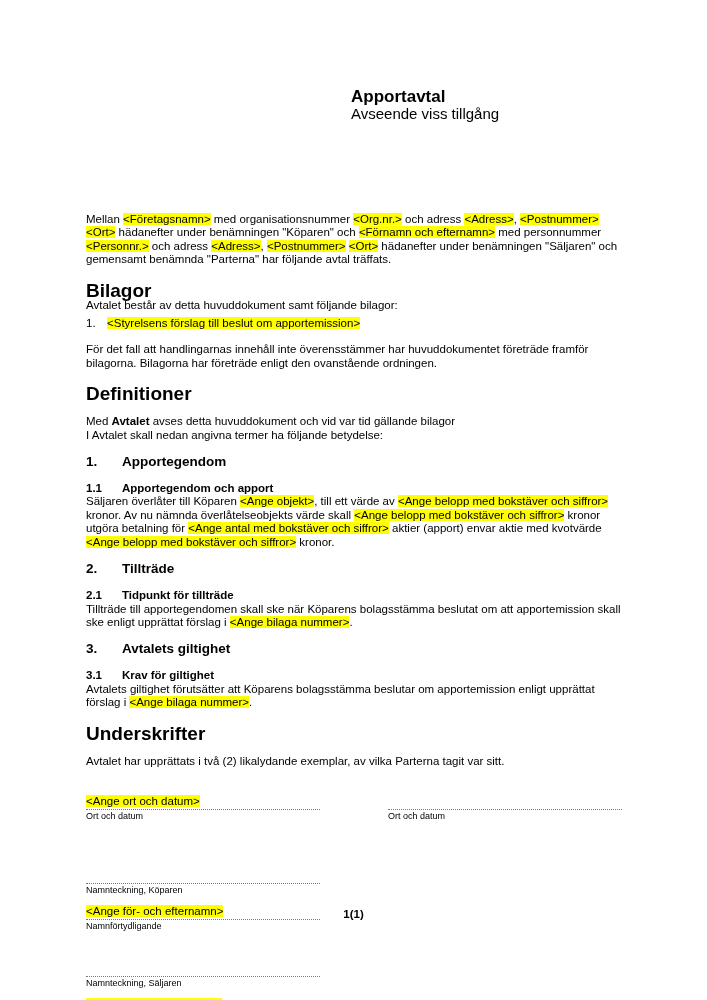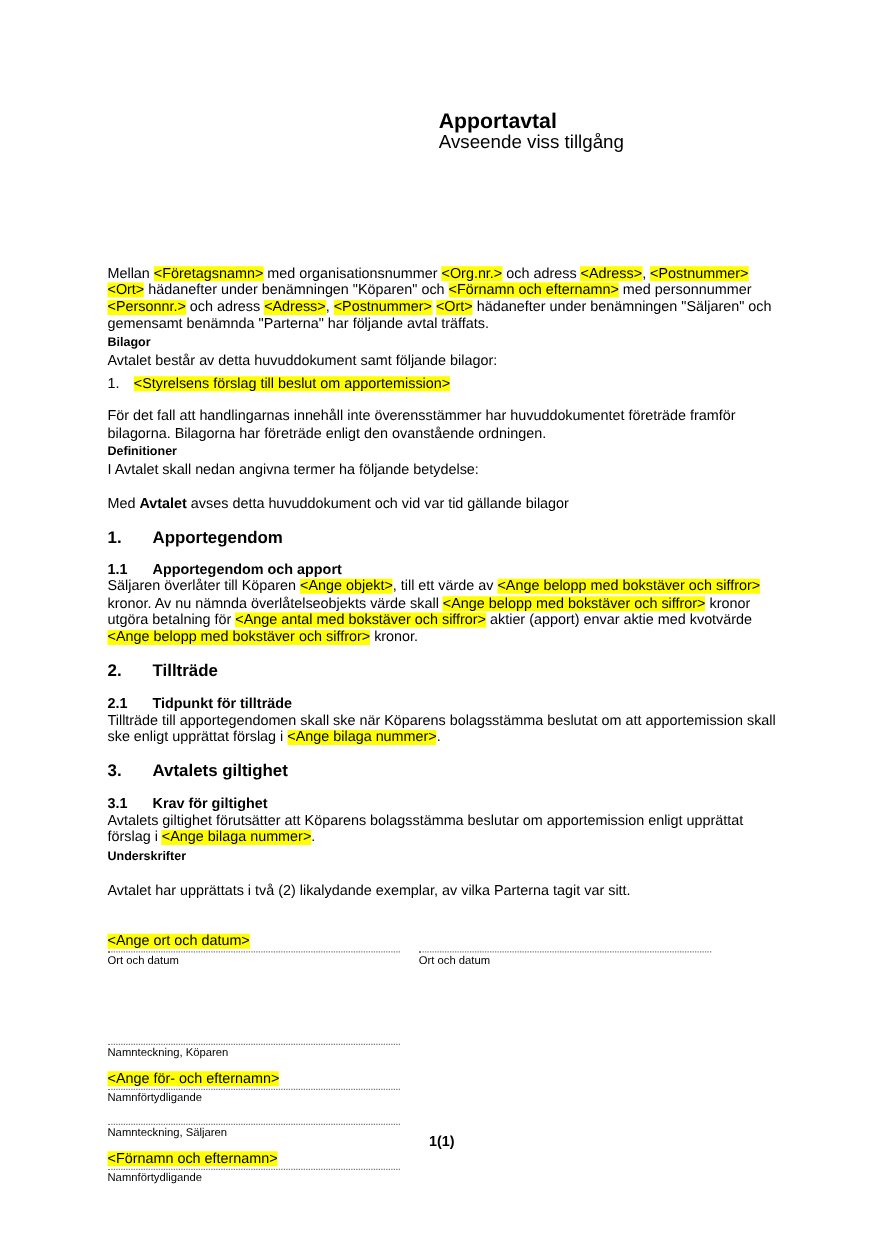--- a/index.html
+++ b/index.html
@@ -13,33 +13,33 @@
     color: #000000;
     font-family: "Liberation Sans", sans-serif;
     font-size: 11.5px;
     line-height: 13.4px;
     overflow: hidden;
   }
   .title-block { margin-left: 265px; margin-bottom: 91px; }
   .doc-title   { font-size: 17px; line-height: 18px; font-weight: bold; }
   .doc-subtitle{ font-size: 15px; line-height: 16px; }
 
-  .h2 { font-size: 10px; line-height: 16px; font-weight: bold; margin-top: 0; }
+  .h2 { font-size: 19px; line-height: 16px; font-weight: bold; margin-top: 16px; }
   .h3 { font-size: 13.5px; line-height: 16px; font-weight: bold; margin-top: 12px; }
   .h4 { font-size: 11.5px; line-height: 13.4px; font-weight: bold; margin-top: 12px; }
   .num  { display: inline-block; width: 36px; }
   .para { margin-top: 13px; }
   .para.tight { margin-top: 0; }
   .list-item { margin-top: 5px; }
   .list-num { display: inline-block; width: 21px; }
 
   .hl { background: var(--hl, #FFFF00); }
   .b  { font-weight: bold; }
 
-  .sig-row  { display: flex; gap: 15px; }
+  .sig-row  { display: flex; gap: 44px; justify-content: space-between; }
   .sig-row.first  { margin-top: 27px; }
   .sig-row.second { margin-top: 61px; flex-direction: column; }
   .sig-cell { width: 234px; }
   .sig-value {
     height: 14px;
     border-bottom: 1px dotted #7a7a7a;
     font-size: 11.5px; line-height: 13.5px;
     white-space: nowrap;
   }
   .sig-topline { height: 0; border-bottom: 1px dotted #7a7a7a; }
@@ -66,22 +66,22 @@
   <div class="h2">Bilagor</div>
   <div class="para tight">Avtalet består av detta huvuddokument samt följande bilagor:</div>
 
   <div class="list-item">
     <span class="list-num">1.</span><span><span class="hl">&lt;Styrelsens förslag till beslut om apportemission&gt;</span></span>
   </div>
 
   <div class="para">För det fall att handlingarnas innehåll inte överensstämmer har huvuddokumentet företräde framför bilagorna. Bilagorna har företräde enligt den ovanstående ordningen.</div>
 
   <div class="h2">Definitioner</div>
+  <div class="para"><span>Med </span><span class="b">Avtalet</span><span> avses detta huvuddokument och vid var tid gällande bilagor</span></div>
   <div class="para tight">I Avtalet skall nedan angivna termer ha följande betydelse:</div>
-  <div class="para"><span>Med </span><span class="b">Avtalet</span><span> avses detta huvuddokument och vid var tid gällande bilagor</span></div>
 
   <div class="h3">
     <span class="num">1.</span><span>Apportegendom</span>
   </div>
   <div class="h4">
     <span class="num">1.1</span><span>Apportegendom och apport</span>
   </div>
   <div class="para tight"><span>Säljaren överlåter till Köparen </span><span class="hl">&lt;Ange objekt&gt;</span><span>, till ett värde av </span><span class="hl">&lt;Ange belopp med bokstäver och siffror&gt;</span><span> kronor. Av nu nämnda överlåtelseobjekts värde skall </span><span class="hl">&lt;Ange belopp med bokstäver och siffror&gt;</span><span> kronor utgöra betalning för </span><span class="hl">&lt;Ange antal med bokstäver och siffror&gt;</span><span> aktier (apport) envar aktie med kvotvärde </span><span class="hl">&lt;Ange belopp med bokstäver och siffror&gt;</span><span> kronor.</span></div>
 
   <div class="h3">

